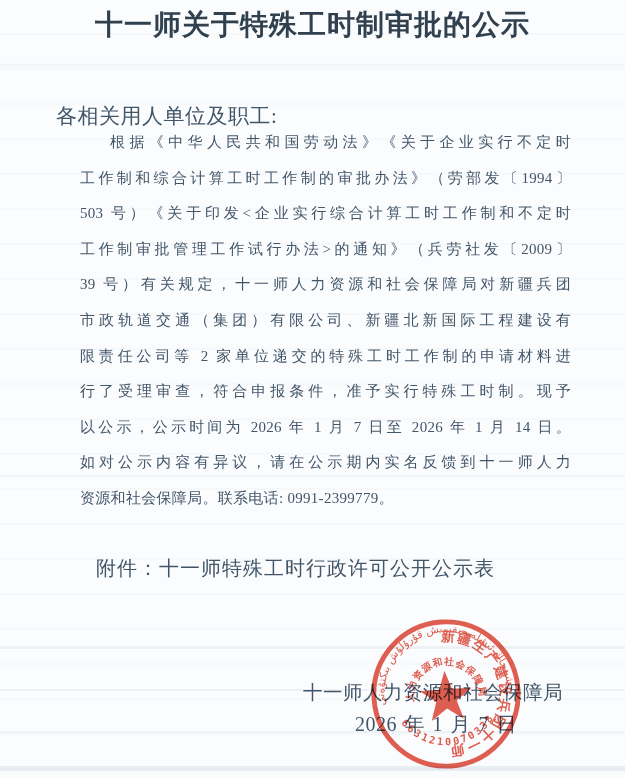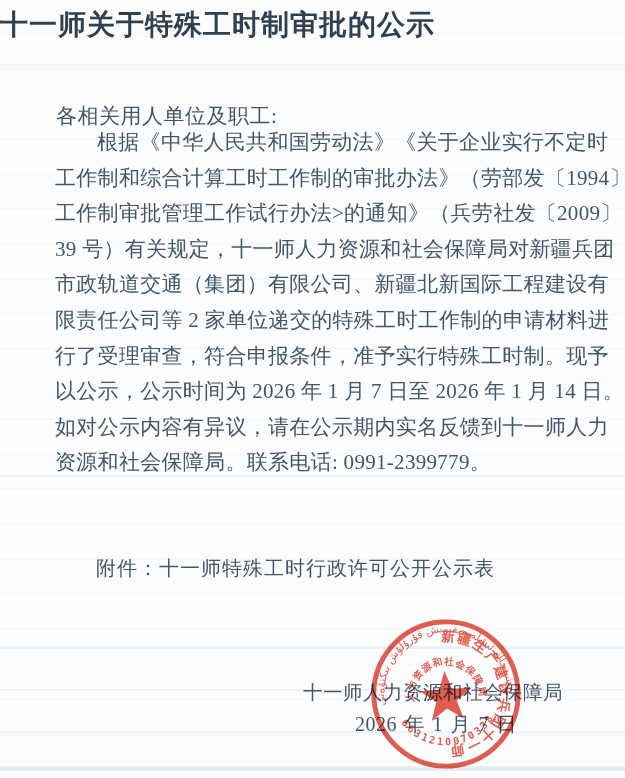--- a/index.html
+++ b/index.html
@@ -23,36 +23,37 @@
   .streak { position: absolute; left: 0; width: 100%; pointer-events: none; }
   .s1 { top: 646px; height: 3px; background: rgba(190,204,216,0.22); }
   .s2 { top: 689px; height: 2px; background: rgba(190,204,216,0.20); }
   .s3 { top: 731px; height: 2px; background: rgba(190,204,216,0.18); }
   .s4 { top: 766px; height: 5px; background: rgba(183,198,211,0.26); }
   .s5 { top: 475px; height: 2px; background: rgba(195,208,219,0.16); }
 
   .title {
     position: absolute; top: 6px; left: 0; width: 100%;
     margin: 0;
+    text-align: center;
     font-size: 28px; font-weight: 700; letter-spacing: 1px;
     color: #30404f;
   }
   .salutation {
     position: absolute; top: 102px; left: 56px;
     font-size: 21px; color: #42566a; letter-spacing: 0.5px;
   }
   .body {
     position: absolute; top: 125px; left: 55px; width: 516px;
     color: #42566a;
   }
   .body-line {
     height: 35.6px; line-height: 35.6px;
-    font-size: 21px; letter-spacing: 0.3px;
+    font-size: 15px; letter-spacing: 0.3px;
     white-space: nowrap;
-    text-align: justify; text-align-last: justify;
+    text-align: justify; text-align-last: justify; margin-left: 25px;
   }
   .body-line:first-of-type { text-indent: 2em; }
   .body-line:last-of-type { text-align-last: left; }
   .attachment {
     position: absolute; top: 555px; left: 55px;
     padding-left: 41px;
     font-size: 20px; color: #42566a; letter-spacing: 1px;
   }
   .sig-org {
     position: absolute; top: 679px; left: 303px;
@@ -91,20 +92,21 @@
   <h1 class="title">十一师关于特殊工时制审批的公示</h1>
 
   <div class="salutation">各相关用人单位及职工:</div>
 
   <div class="body">
 
       <div class="body-line">根据《中华人民共和国劳动法》《关于企业实行不定时</div>
 
       <div class="body-line">工作制和综合计算工时工作制的审批办法》（劳部发〔1994〕</div>
 
+      <div class="body-line">503 号）《关于印发&lt;企业实行综合计算工时工作制和不定时</div>
 
       <div class="body-line">工作制审批管理工作试行办法&gt;的通知》（兵劳社发〔2009〕</div>
 
       <div class="body-line">39 号）有关规定，十一师人力资源和社会保障局对新疆兵团</div>
 
       <div class="body-line">市政轨道交通（集团）有限公司、新疆北新国际工程建设有</div>
 
       <div class="body-line">限责任公司等 2 家单位递交的特殊工时工作制的申请材料进</div>
 
       <div class="body-line">行了受理审查，符合申报条件，准予实行特殊工时制。现予</div>

